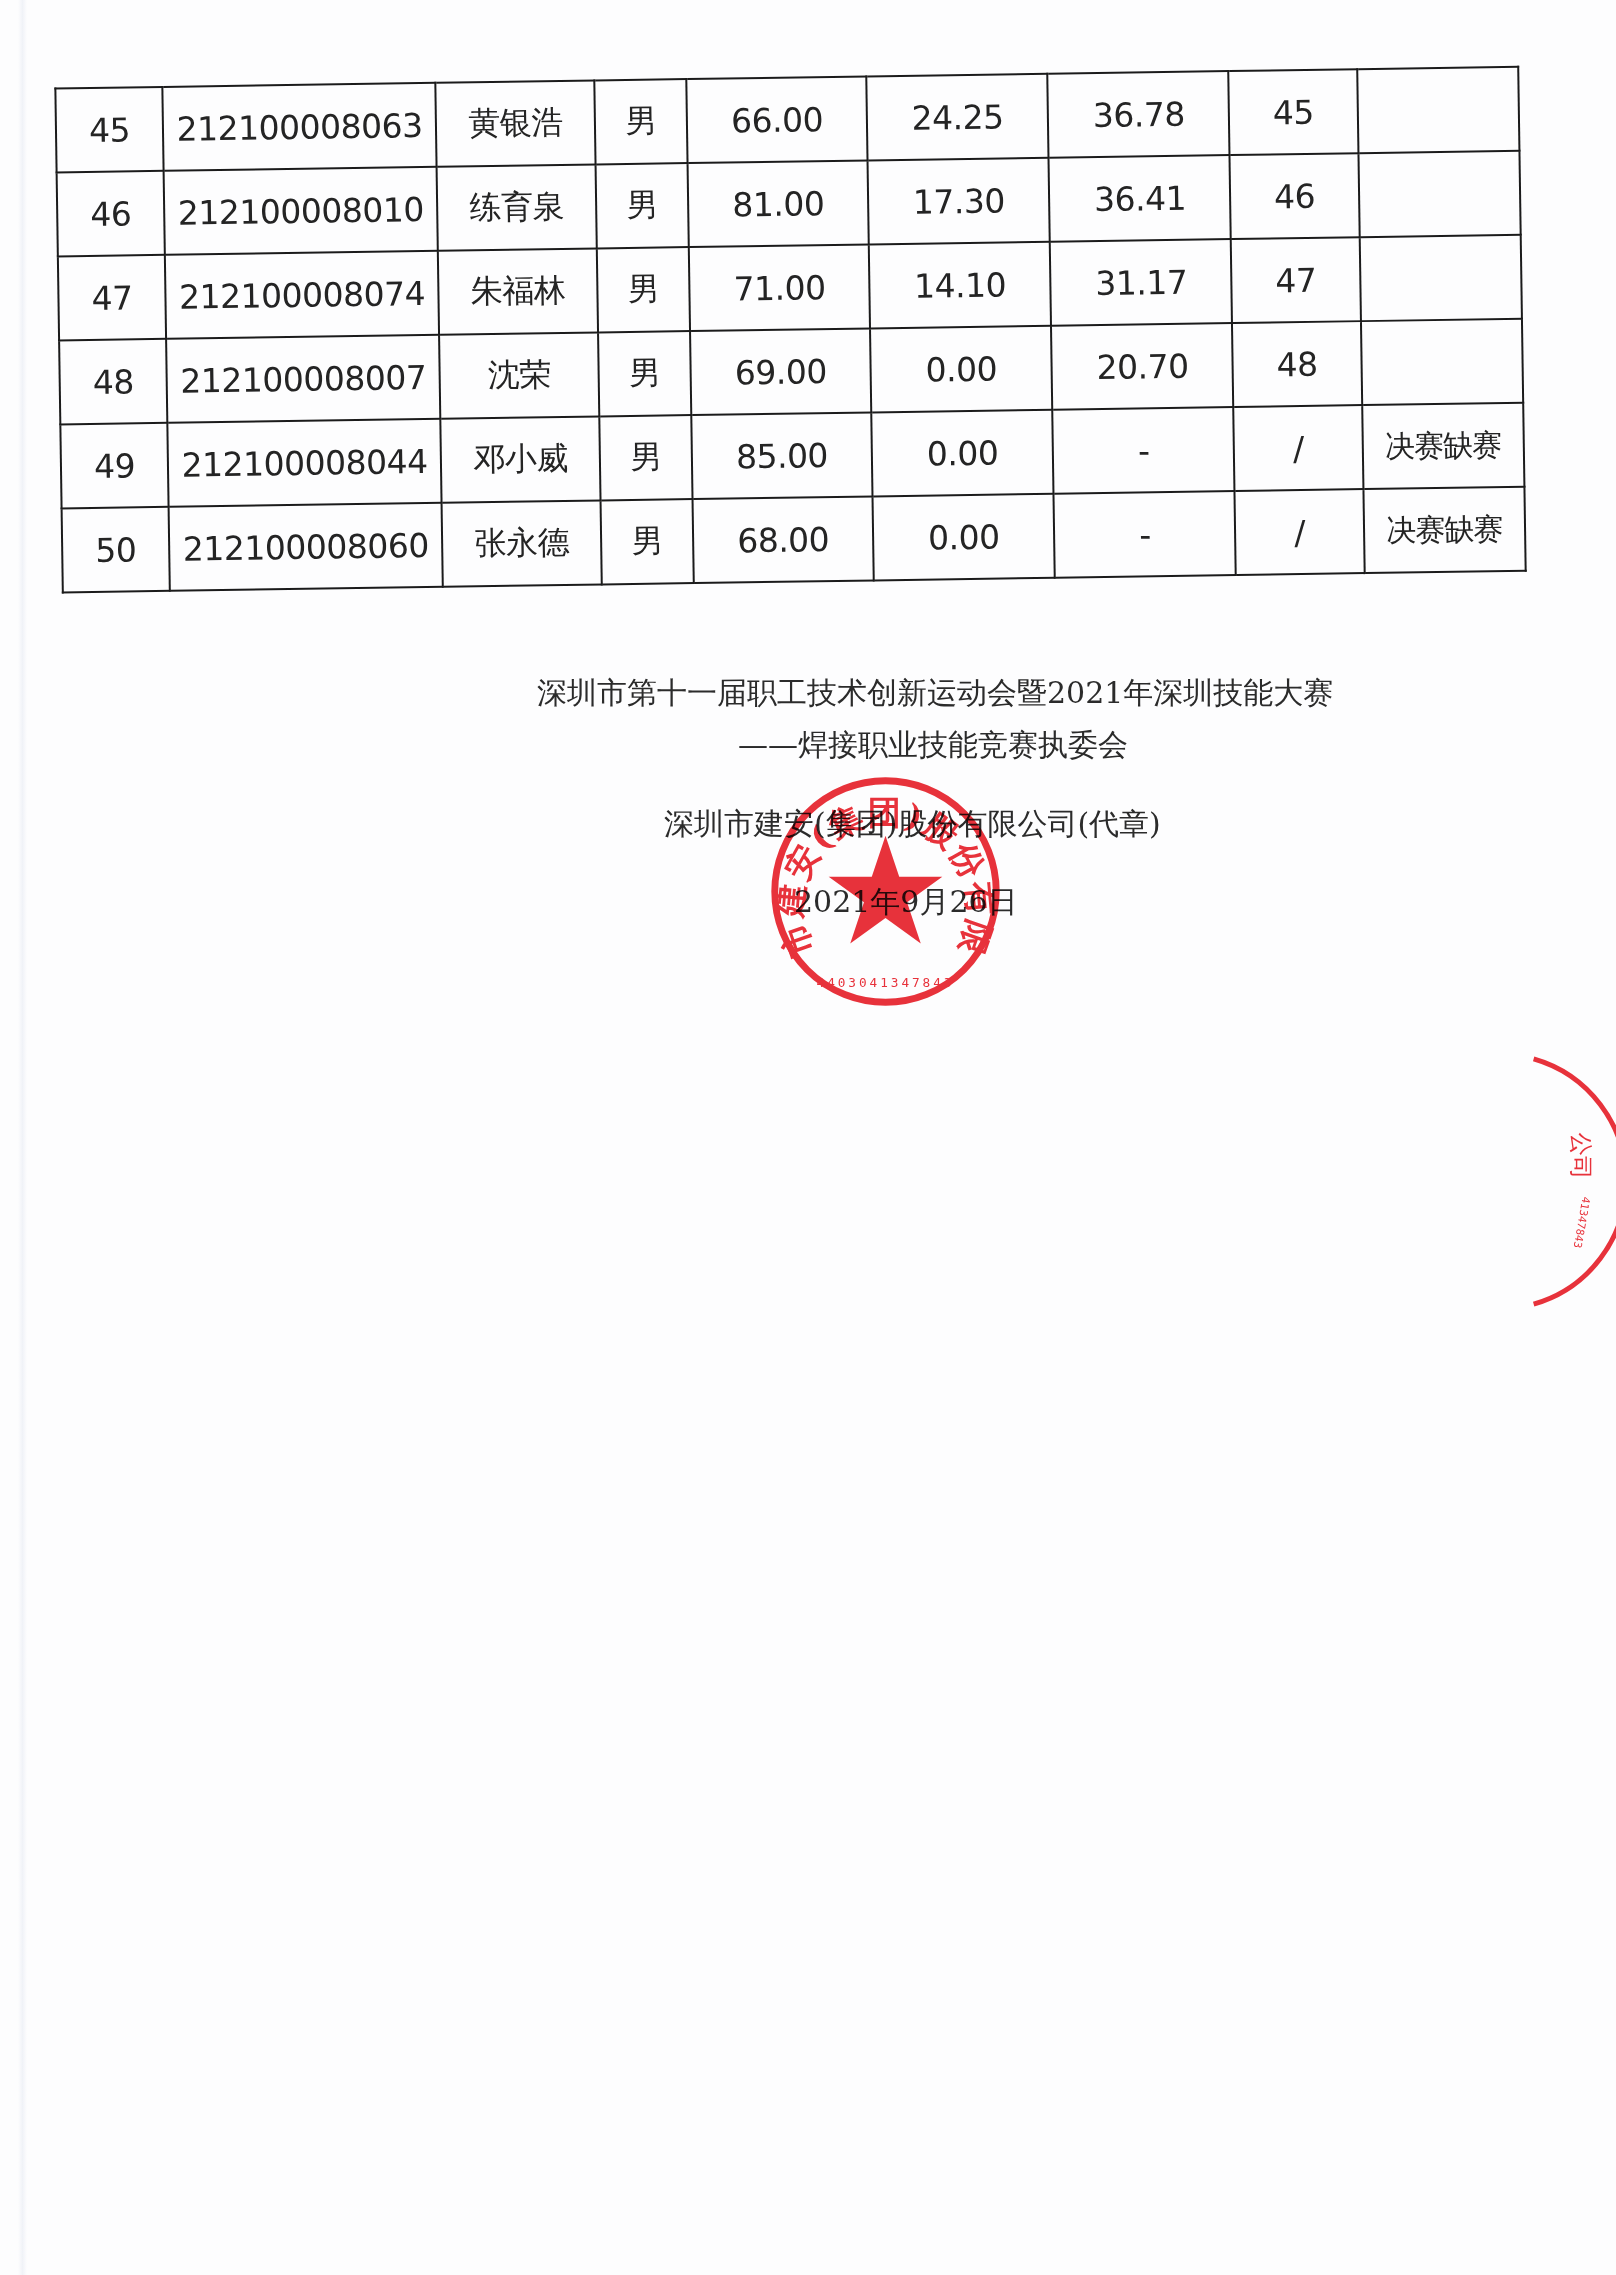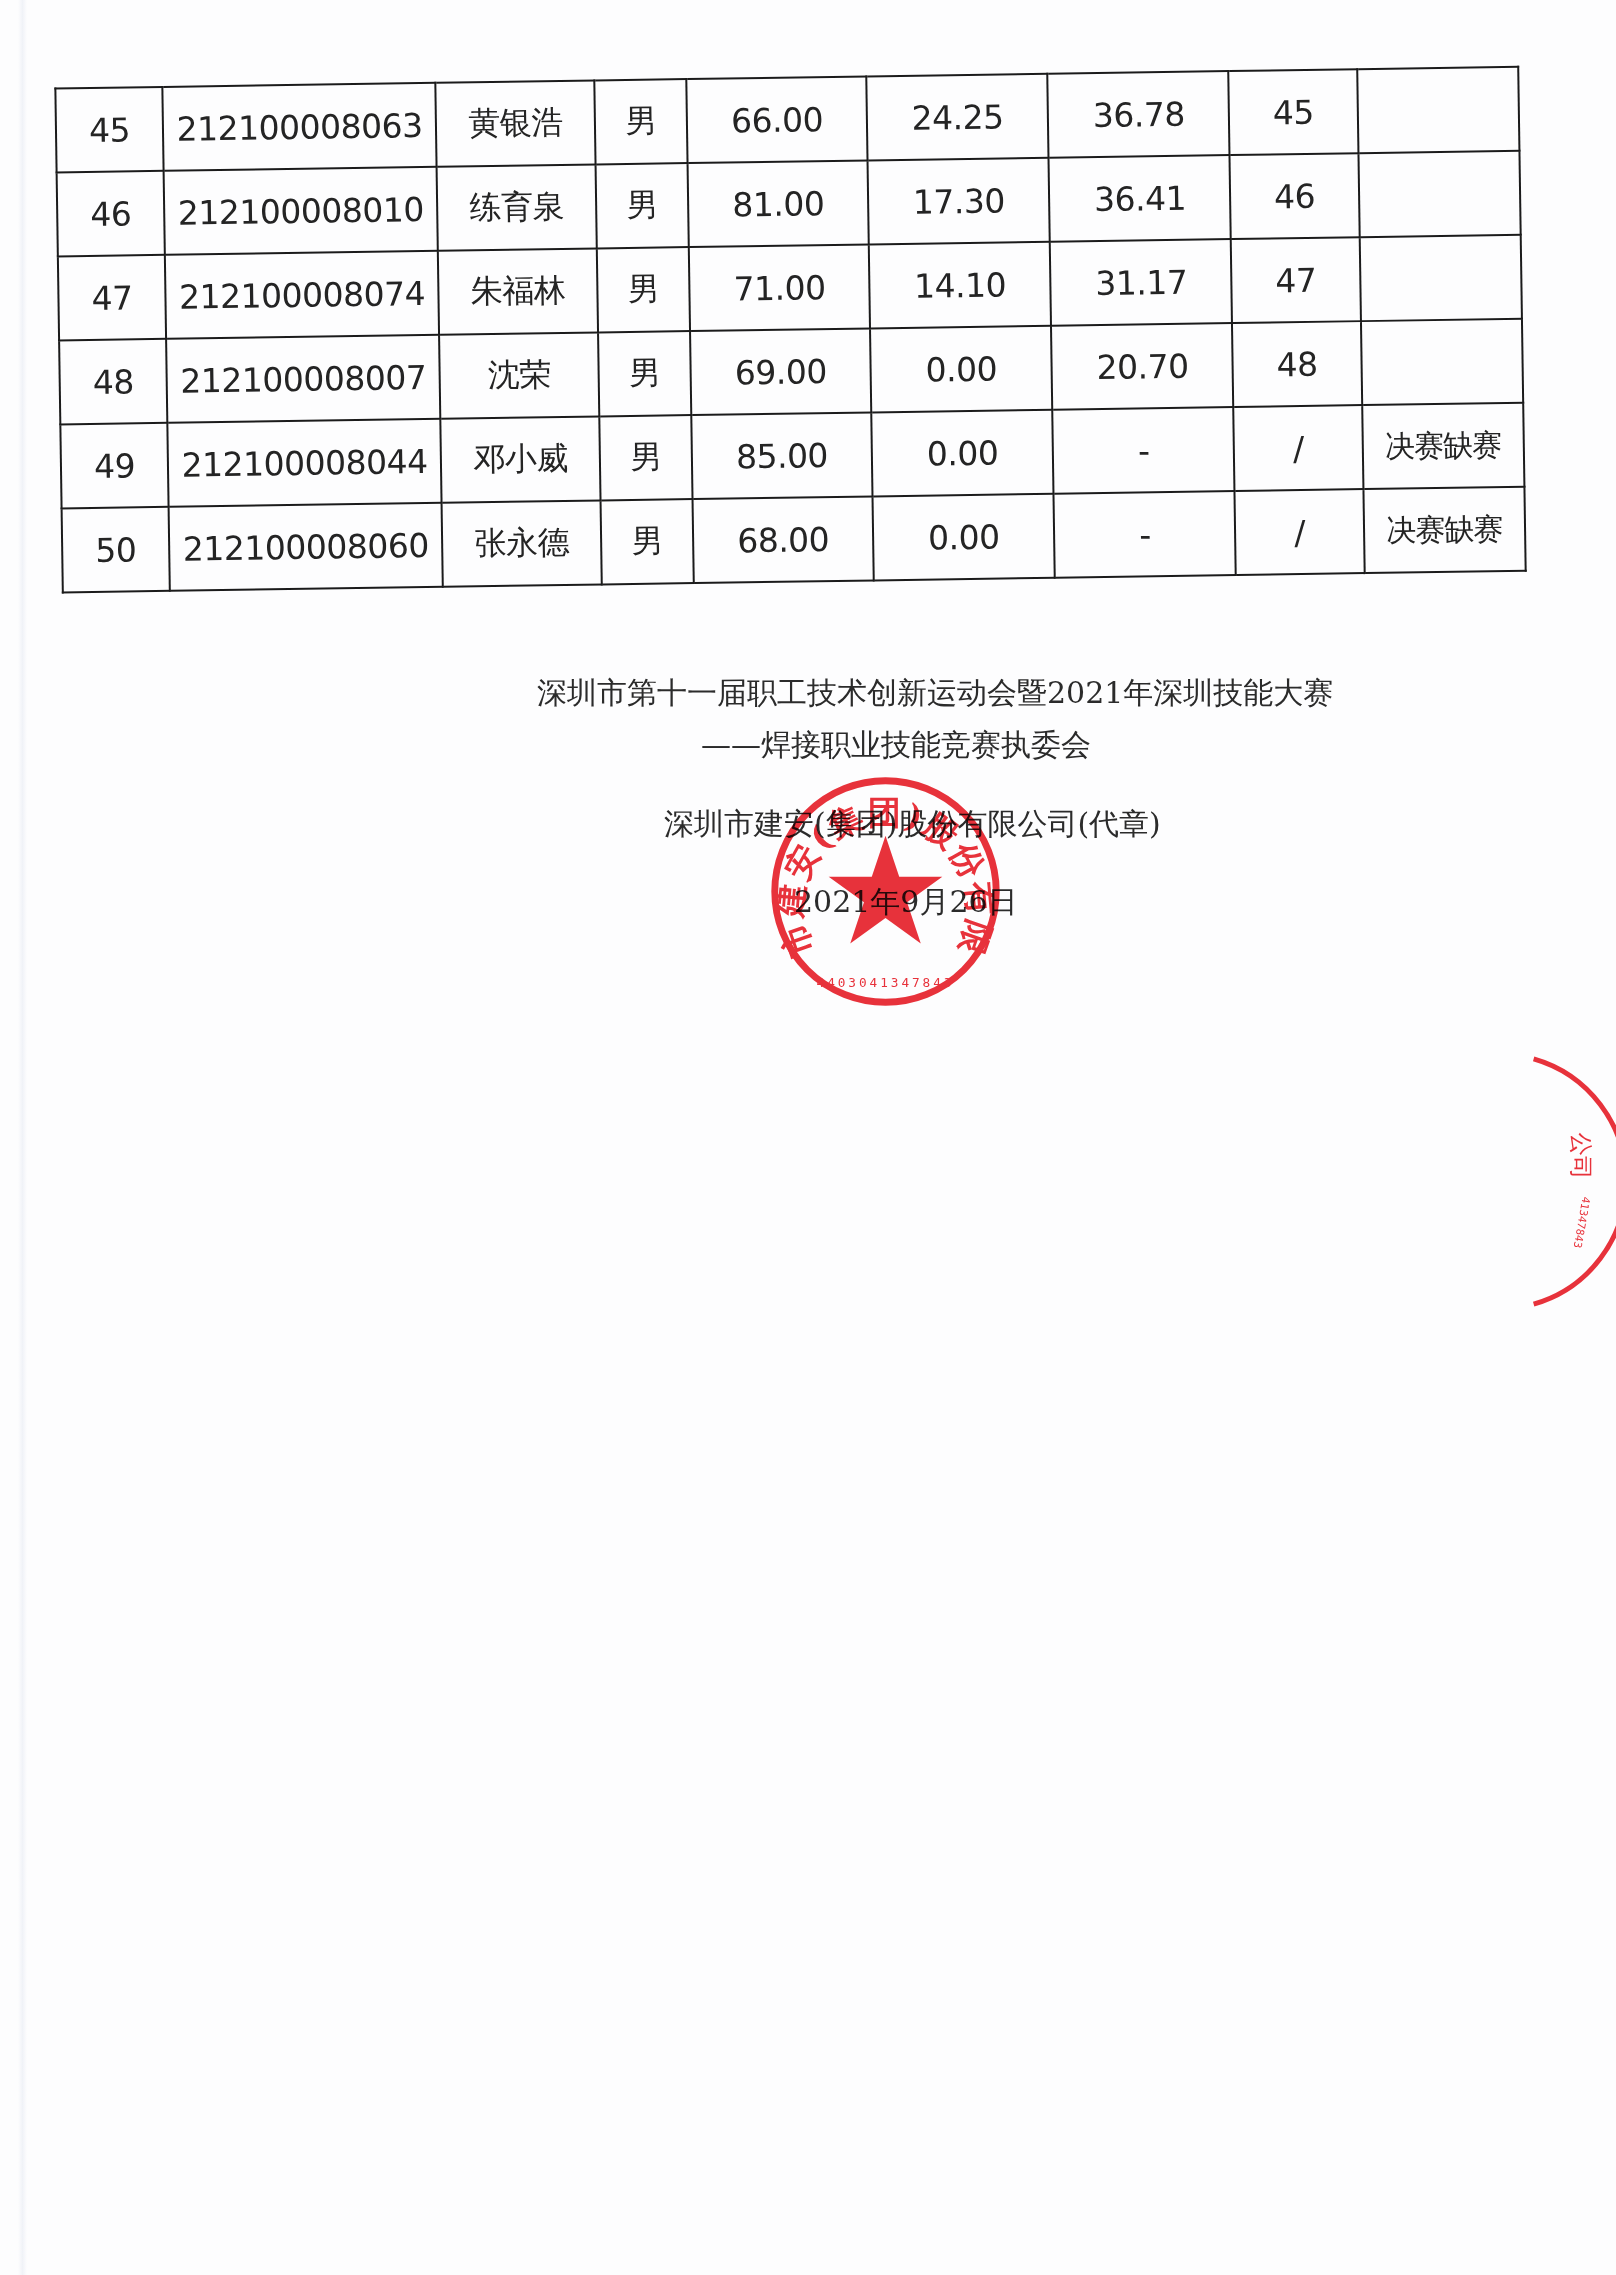--- a/index.html
+++ b/index.html
@@ -149,21 +149,21 @@
         <td>-</td>
         <td>/</td>
         <td class="note">决赛缺赛</td>
       </tr>
     </tbody>
   </table>
 </div>
 
 <div class="footer">
   <div class="line" style="left:537px; top:661px;margin-top:12px;">深圳市第十一届职工技术创新运动会暨2021年深圳技能大赛</div>
-  <div class="line" style="left:701px; top:725px;">——焊接职业技能竞赛执委会</div>
+  <div class="line" style="left:738px; top:725px;">——焊接职业技能竞赛执委会</div>
   <div class="line" style="left:664px; top:804px;">深圳市建安(集团)股份有限公司(代章)</div>
   <div class="line" style="left:794px; top:882px;">2021年9月26日</div>
 </div>
 
 <svg class="stamp" style="left:763px; top:769px;" width="245" height="245" viewBox="0 0 250 250">
   <defs>
     <path id="sealArc" d="M 45 170 A 85 85 0 1 1 205 170"></path>
   </defs>
   <circle cx="125" cy="125" r="113" fill="none" stroke="#e8202a" stroke-width="7"></circle>
   <text font-family="DejaVu Serif, serif" font-size="34" font-weight="bold" fill="#e8202a" letter-spacing="2">

